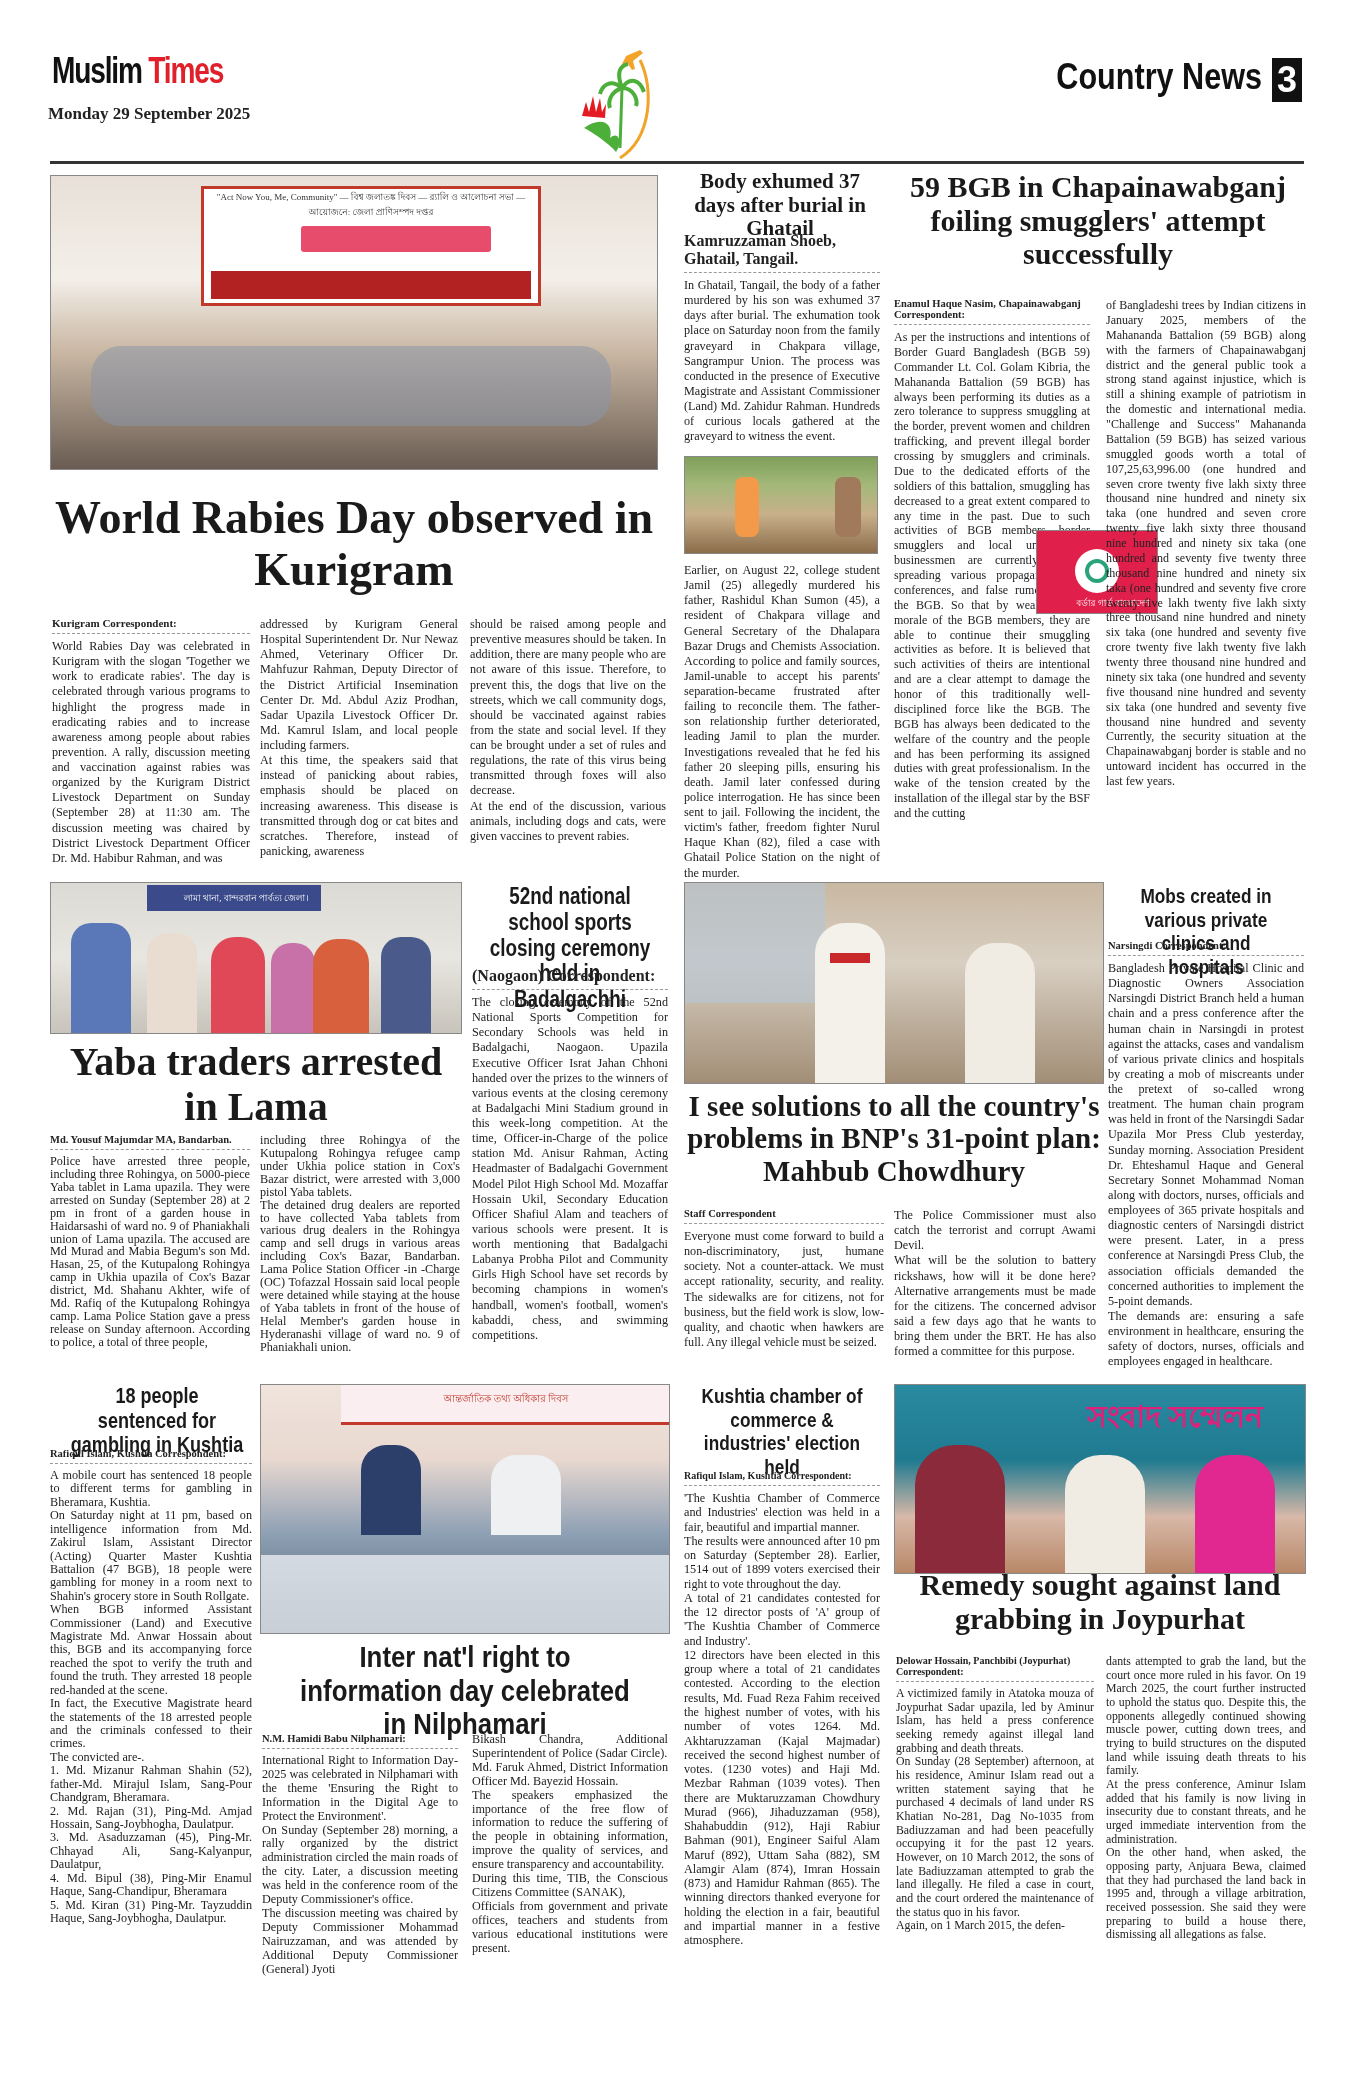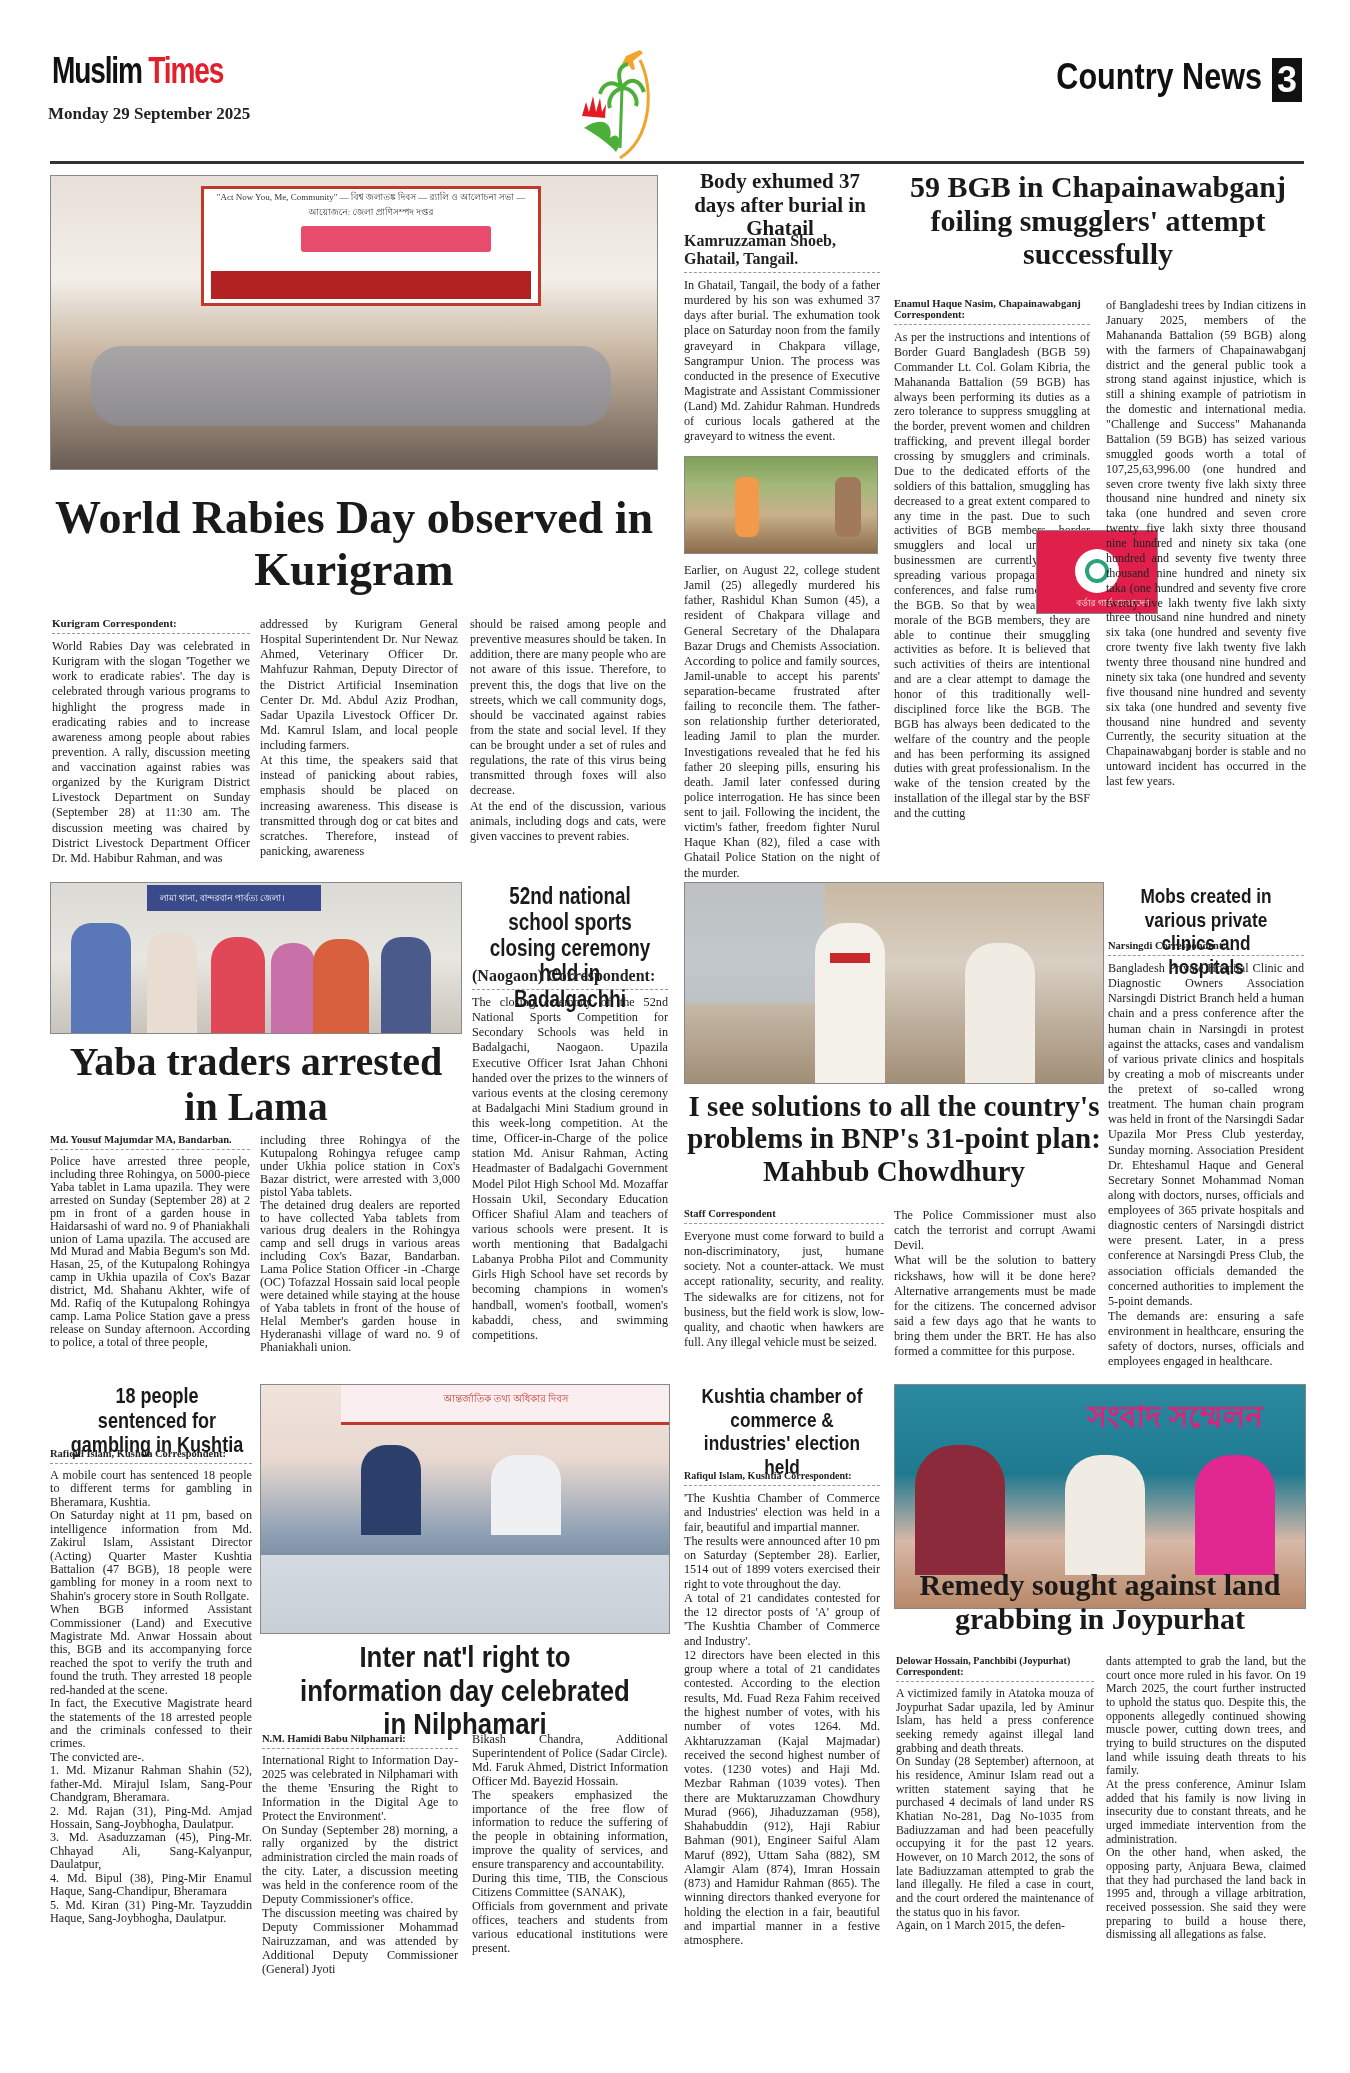--- a/index.html
+++ b/index.html
@@ -82,21 +82,21 @@
   <div style="position:absolute; left:38px; top:18px; width:44px; height:44px; border-radius:50%; background:#fff;"></div>
   <div style="position:absolute; left:48px; top:28px; width:24px; height:24px; border-radius:50%; border:4px solid #2aa37a;"></div>
   <div style="position:absolute; left:0; bottom:2px; width:100%; font-size:9px; color:#fff; text-align:center;margin-left:16px;">বর্ডার গার্ড বাংলাদেশ</div>
 </div>
 <div class="col body" style="left:1106px; top:298px; width:200px;">
   <p style="font-size:12px;">of Bangladeshi trees by Indian citizens in January 2025, members of the Mahananda Battalion (59 BGB) along with the farmers of Chapainawabganj district and the general public took a strong stand against injustice, which is still a shining example of patriotism in the domestic and international media. "Challenge and Success" Mahananda Battalion (59 BGB) has seized various smuggled goods worth a total of 107,25,63,996.00 (one hundred and seven crore twenty five lakh sixty three thousand nine hundred and ninety six taka (one hundred and seven crore twenty five lakh sixty three thousand nine hundred and ninety six taka (one hundred and seventy five twenty three thousand nine hundred and ninety six taka (one hundred and seventy five crore twenty five lakh twenty five lakh sixty three thousand nine hundred and ninety six taka (one hundred and seventy five crore twenty five lakh twenty five lakh twenty three thousand nine hundred and ninety six taka (one hundred and seventy five thousand nine hundred and seventy six taka (one hundred and seventy five thousand nine hundred and seventy Currently, the security situation at the Chapainawabganj border is stable and no untoward incident has occurred in the last few years.</p>
 </div>
 
 <div class="abs photo" style="left:50px; top:882px; width:412px; height:152px; background:linear-gradient(180deg,#dcdad4 0%,#e8e6e0 50%,#c8c4bc 100%);">
   <div style="position:absolute; left:96px; top:2px; width:174px; height:26px; background:#3a4a8a;"></div>
-  <div style="position:absolute; left:84px; top:8px; width:174px; font-size:9px; color:#fff; text-align:center;">লামা থানা, বান্দরবান পার্বত্য জেলা।</div>
+  <div style="position:absolute; left:108px; top:8px; width:174px; font-size:9px; color:#fff; text-align:center;">লামা থানা, বান্দরবান পার্বত্য জেলা।</div>
   <div style="position:absolute; left:20px; top:40px; width:60px; height:112px; background:#5a78b8; border-radius:20px 20px 0 0;"></div>
   <div style="position:absolute; left:96px; top:50px; width:50px; height:102px; background:#e8ddd0; border-radius:20px 20px 0 0;"></div>
   <div style="position:absolute; left:160px; top:54px; width:54px; height:98px; background:#e04858; border-radius:24px 24px 0 0;"></div>
   <div style="position:absolute; left:220px; top:60px; width:44px; height:92px; background:#c870a8; border-radius:20px 20px 0 0;"></div>
   <div style="position:absolute; left:262px; top:56px; width:56px; height:96px; background:#d8603c; border-radius:24px 24px 0 0;"></div>
   <div style="position:absolute; left:330px; top:54px; width:50px; height:98px; background:#4a5a8a; border-radius:20px 20px 0 0;"></div>
 </div>
 <div class="abs hl hl-xl" style="left:50px; top:1040px; width:412px; font-size:40px;">Yaba traders arrested in Lama</div>
 <div class="col" style="left:50px; top:1134px; width:200px;">
   <div class="byline" style="font-size:10.5px;">Md. Yousuf Majumdar MA, Bandarban.</div>
@@ -181,21 +181,21 @@
 <div class="col" style="left:684px; top:1470px; width:196px;">
   <div class="byline" style="font-size:10px;">Rafiqul Islam, Kushtia Correspondent:</div>
   <div class="body" style="line-height:1.17;">
     <p>'The Kushtia Chamber of Commerce and Industries' election was held in a fair, beautiful and impartial manner.</p>
     <p>The results were announced after 10 pm on Saturday (September 28). Earlier, 1514 out of 1899 voters exercised their right to vote throughout the day.</p>
     <p>A total of 21 candidates contested for the 12 director posts of 'A' group of 'The Kushtia Chamber of Commerce and Industry'.</p>
     <p>12 directors have been elected in this group where a total of 21 candidates contested. According to the election results, Md. Fuad Reza Fahim received the highest number of votes, with his number of votes 1264. Md. Akhtaruzzaman (Kajal Majmadar) received the second highest number of votes. (1230 votes) and Haji Md. Mezbar Rahman (1039 votes). Then there are Muktaruzzaman Chowdhury Murad (966), Jihaduzzaman (958), Shahabuddin (912), Haji Rabiur Bahman (901), Engineer Saiful Alam Maruf (892), Uttam Saha (882), SM Alamgir Alam (874), Imran Hossain (873) and Hamidur Rahman (865). The winning directors thanked everyone for holding the election in a fair, beautiful and impartial manner in a festive atmosphere.</p>
   </div>
 </div>
 
-<div class="abs photo" style="left:894px; top:1384px; width:412px; height:225px; background:linear-gradient(180deg,#2a8aa0 0%,#1f7a90 40%,#d8b8a8 70%,#b88868 100%);">
+<div class="abs photo" style="left:894px; top:1384px; width:412px; height:190px; background:linear-gradient(180deg,#2a8aa0 0%,#1f7a90 40%,#d8b8a8 70%,#b88868 100%);">
   <div style="position:absolute; left:150px; top:8px; width:260px; font-size:30px; font-weight:bold; color:#e0207a; text-align:center;">সংবাদ সম্মেলন</div>
   <div style="position:absolute; left:20px; top:60px; width:90px; height:130px; background:#8a2a3a; border-radius:40px 40px 0 0;"></div>
   <div style="position:absolute; left:170px; top:70px; width:80px; height:120px; background:#f0ece4; border-radius:35px 35px 0 0;"></div>
   <div style="position:absolute; left:300px; top:70px; width:80px; height:120px; background:#e02890; border-radius:35px 35px 0 0;"></div>
 </div>
 <div class="abs hl" style="left:890px; top:1568px; width:420px; font-size:30px;">Remedy sought against land grabbing in Joypurhat</div>
 <div class="col" style="left:896px; top:1655px; width:198px;">
   <div class="byline" style="font-size:10px;">Delowar Hossain, Panchbibi (Joypurhat) Correspondent:</div>
   <div class="body" style="font-size:11.8px; line-height:1.16;">
     <p>A victimized family in Atatoka mouza of Joypurhat Sadar upazila, led by Aminur Islam, has held a press conference seeking remedy against illegal land grabbing and death threats.</p>

